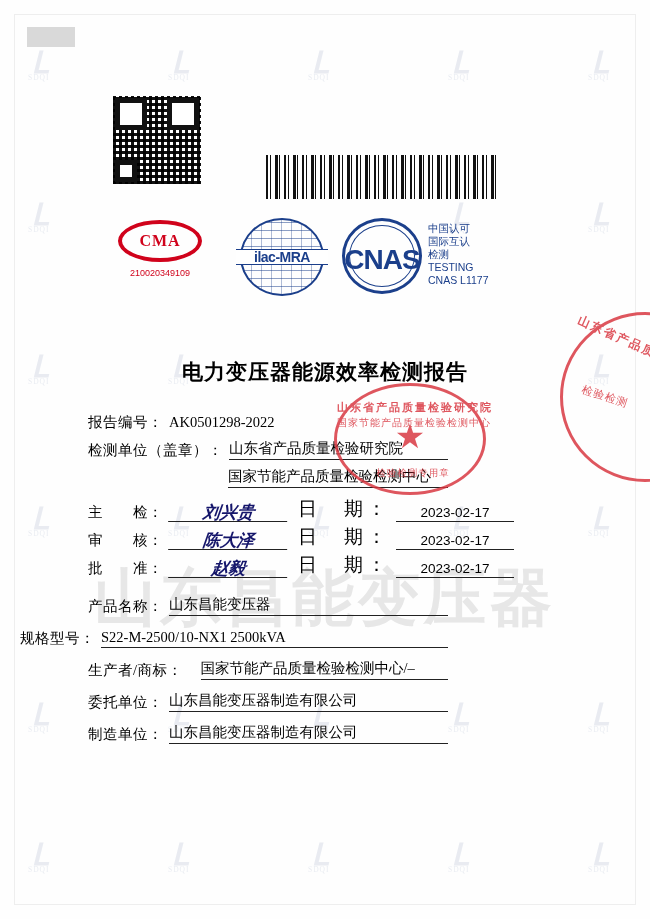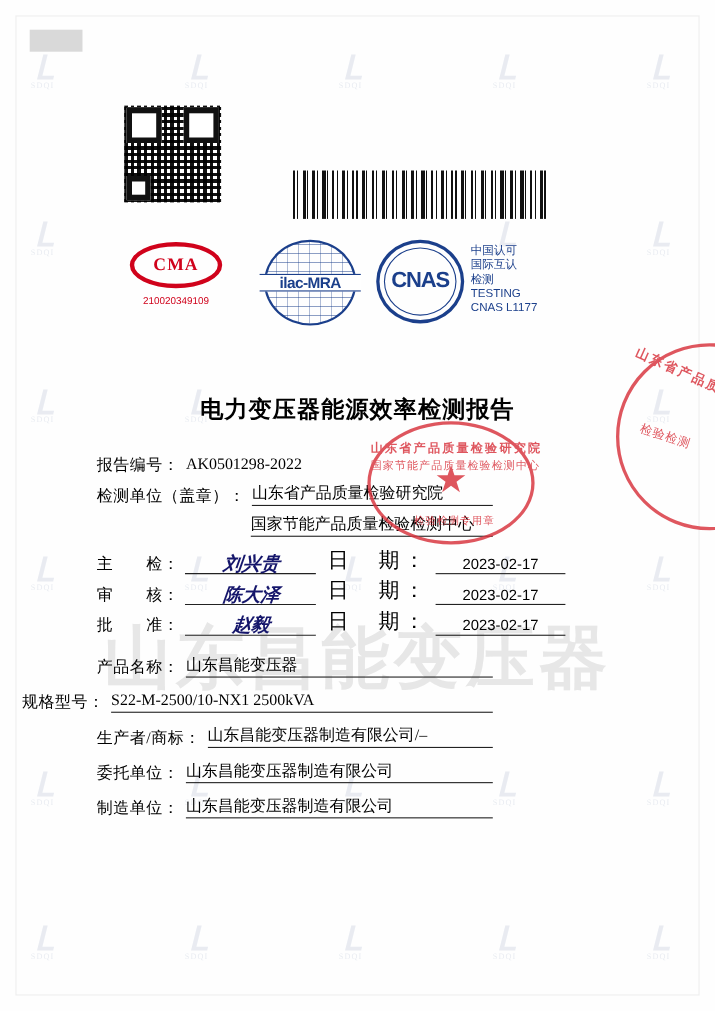--- a/index.html
+++ b/index.html
@@ -193,21 +193,21 @@
     border: 1px solid #1b3f8b;
     border-radius: 50%;
   }
   .cnas .label {
     position: absolute;
     left: 0; top: 26px;
     width: 80px;
     text-align: center;
     font-family: "Liberation Sans", sans-serif;
     font-weight: bold;
-    font-size: 20px;
+    font-size: 28px;
     color: #1b3f8b;
     letter-spacing: -1px;
   }
   .cnas-text {
     position: absolute;
     left: 428px; top: 222px;
     font-family: "Liberation Sans", sans-serif;
     font-size: 10.5px;
     line-height: 13px;
     color: #1b3f8b;
@@ -489,23 +489,23 @@
     <div class="row wide" style="height:32px;">
       <span class="lbl">产品名称：</span>
       <span class="val u">山东昌能变压器</span>
     </div>
 
     <div class="row wide" style="height:32px;padding-left:20px;">
       <span class="lbl">规格型号：</span>
       <span class="val u">S22-M-2500/10-NX1    2500kVA</span>
     </div>
 
-    <div class="row wide" style="height:32px;">
+    <div class="row wide" style="height:32px;gap:12px;">
       <span class="lbl">生产者/商标：</span>
-      <span class="val u">山东昌能变压器制造有限公司/–</span>
+      <span class="val u">国家节能产品质量检验检测中心/–</span>
     </div>
 
     <div class="row wide" style="height:32px;">
       <span class="lbl">委托单位：</span>
       <span class="val u">山东昌能变压器制造有限公司</span>
     </div>
 
     <div class="row wide" style="height:32px;">
       <span class="lbl">制造单位：</span>
       <span class="val u">山东昌能变压器制造有限公司</span>

